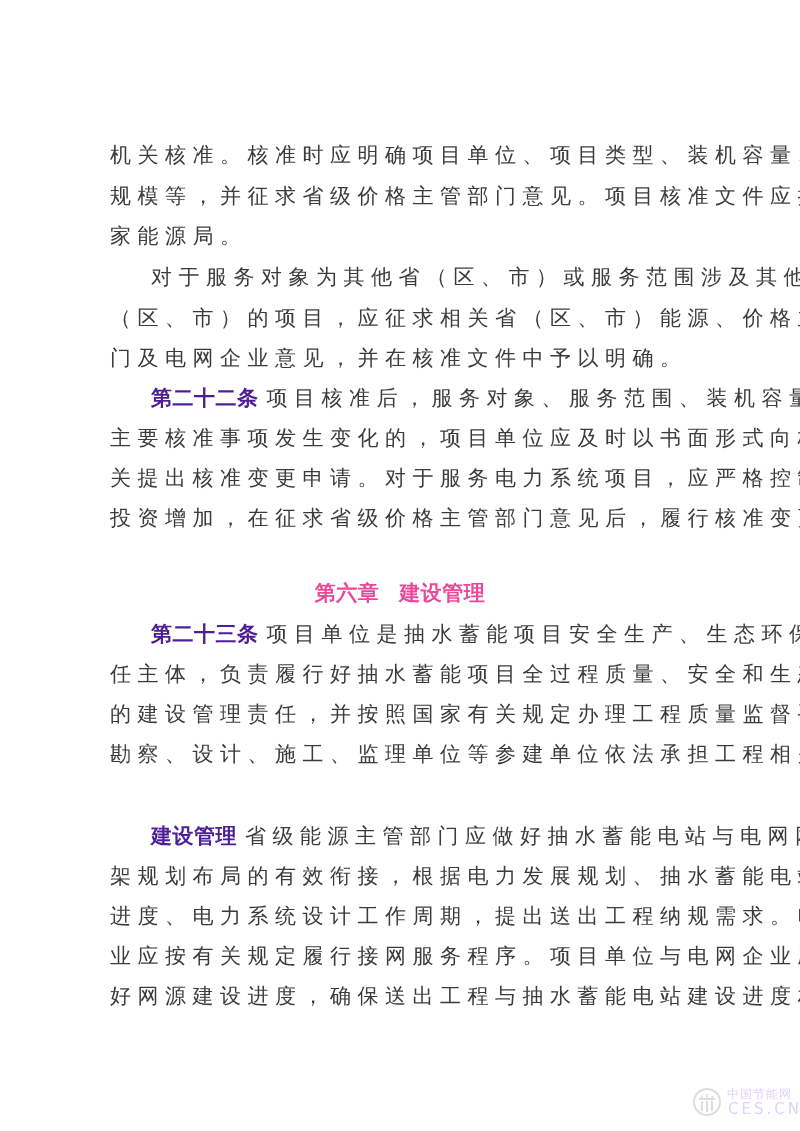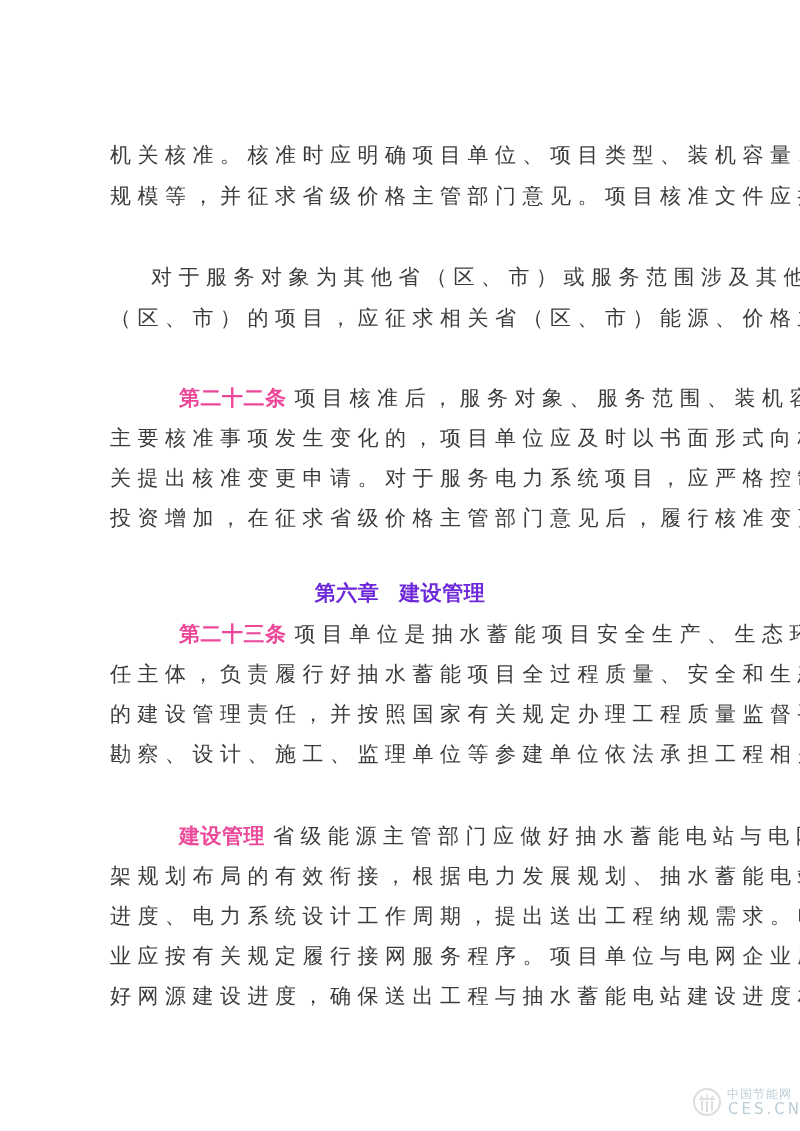--- a/index.html
+++ b/index.html
@@ -34,50 +34,49 @@
       white-space: nowrap;
       color: #3b3b3b;
     }
     .line.indent {
       left: 151px;
     }
     .article-label {
       font-family: "DejaVu Sans", "Liberation Sans", sans-serif;
       font-weight: bold;
       letter-spacing: 0.5px;
-      color: #ec4899;
+      color: #4c1d95;
       margin-right: 8px;
-      margin-left: 28px;
     }
     .chapter-heading {
       position: absolute;
       left: 0;
       width: 800px;
       top: 577px;
       height: 32px;
       text-align: center;
       font-family: "DejaVu Sans", "Liberation Sans", sans-serif;
       font-weight: bold;
       font-size: 21px;
       line-height: 32px;
-      color: #6d28d9;
+      color: #ec4899;
       letter-spacing: 0.5px;
     }
     .chapter-heading .gap {
       display: inline-block;
       width: 20px;
     }
     .watermark {
       position: absolute;
       left: 690px;
       top: 1085px;
       width: 105px;
       height: 40px;
       opacity: 0.28;
-      color: #0c4a6e;
+      color: #8b5cf6;
     }
     .watermark .wm-logo {
       position: absolute;
       left: 2px;
       top: 2px;
       width: 30px;
       height: 30px;
     }
     .watermark .wm-cn {
       position: absolute;
@@ -100,23 +99,25 @@
       white-space: nowrap;
     }
   </style>
 </head>
 <body>
 
 <div class="page">
 
   <div class="line" style="top:140px;">机关核准。核准时应明确项目单位、项目类型、装机容量、投资</div>
   <div class="line" style="top:181px;">规模等，并征求省级价格主管部门意见。项目核准文件应抄送国</div>
+  <div class="line" style="top:221px;">家能源局。</div>
 
   <div class="line indent" style="top:262px;">对于服务对象为其他省（区、市）或服务范围涉及其他省</div>
   <div class="line" style="top:303px;">（区、市）的项目，应征求相关省（区、市）能源、价格主管部</div>
+  <div class="line" style="top:343px;">门及电网企业意见，并在核准文件中予以明确。</div>
 
   <div class="line indent" style="top:383px;">
     <span class="article-label">第二十二条</span><span>项目核准后，服务对象、服务范围、装机容量等</span>
   </div>
   <div class="line" style="top:423px;">主要核准事项发生变化的，项目单位应及时以书面形式向核准机</div>
   <div class="line" style="top:463px;">关提出核准变更申请。对于服务电力系统项目，应严格控制工程</div>
   <div class="line" style="top:503px;">投资增加，在征求省级价格主管部门意见后，履行核准变更程序。</div>
 
   <div class="chapter-heading">
     <span>第六章</span><span class="gap"></span><span>建设管理</span>

